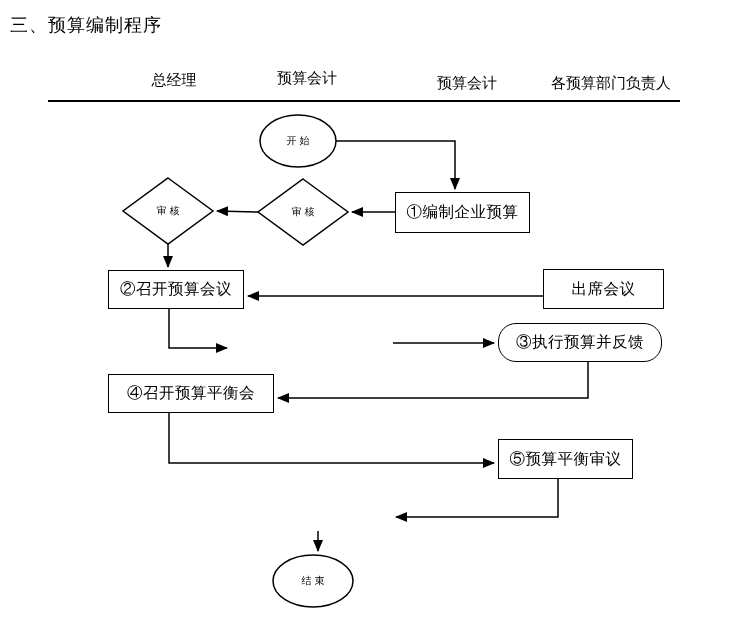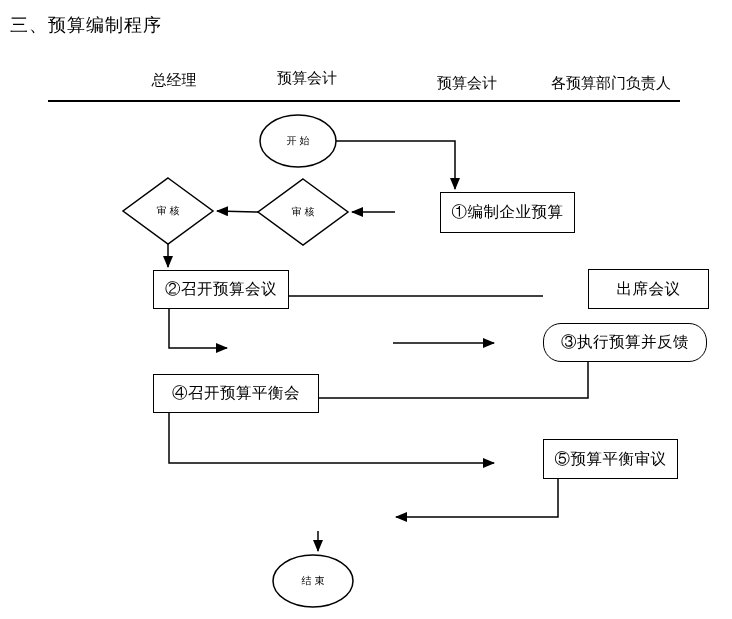--- a/index.html
+++ b/index.html
@@ -42,21 +42,20 @@
     position: absolute;
     box-sizing: border-box;
     border: 1.5px solid #000000;
     background: #ffffff;
     display: flex;
     align-items: center;
     justify-content: center;
     font-size: 15.5px;
     letter-spacing: 0.5px;
     white-space: nowrap;
-    margin-left: 45px;
   }
   .shape-label {
     position: absolute;
     transform: translate(-50%, -50%);
     font-size: 10px;
     letter-spacing: 3px;
     text-indent: 3px;
     white-space: nowrap;
   }
 </style>

